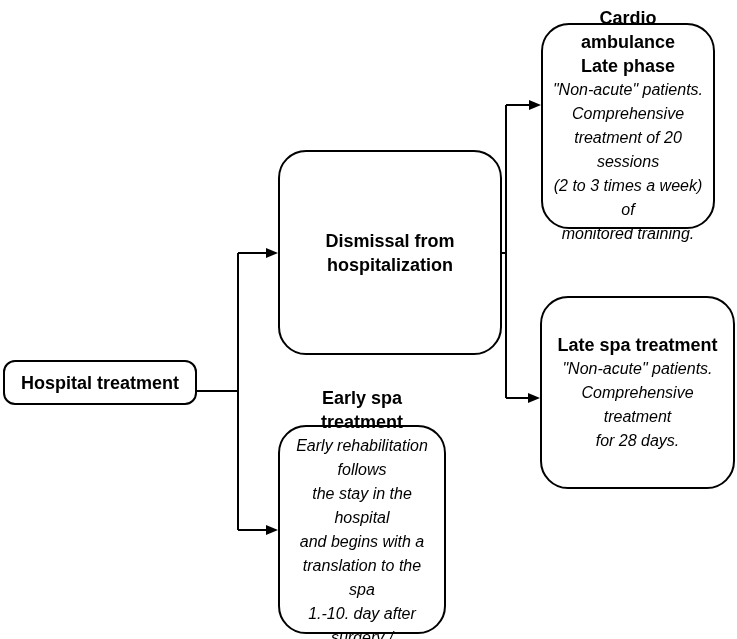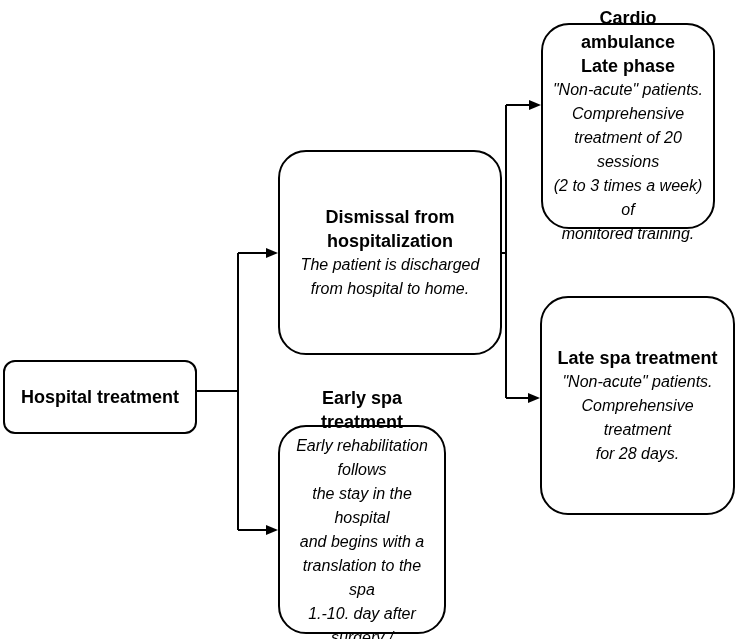--- a/index.html
+++ b/index.html
@@ -36,25 +36,25 @@
     font-size: 18px;
     line-height: 24px;
     white-space: pre-line;
   }
   .node .body {
     font-style: italic;
     font-size: 16px;
     line-height: 24px;
     white-space: pre-line;
   }
-  .node-hospital { left: 3px;   top: 360px; width: 194px; height: 74px;  border-radius: 12px; }
+  .node-hospital { left: 3px;   top: 360px; width: 194px; height: 45px;  border-radius: 12px; }
   .node-dismissal{ left: 278px; top: 150px; width: 224px; height: 205px; }
   .node-earlyspa { left: 278px; top: 425px; width: 168px; height: 209px; }
   .node-cardio   { left: 541px; top: 23px;   width: 174px; height: 206px; }
-  .node-latespa  { left: 540px; top: 296px; width: 195px; height: 219px; }
+  .node-latespa  { left: 540px; top: 296px; width: 195px; height: 193px; }
 </style>
 </head>
 <body>
 
 <div class="canvas">
 
   <svg class="connectors" viewBox="0 0 737 639" xmlns="http://www.w3.org/2000/svg">
     <defs>
       <marker id="arrowhead" markerUnits="userSpaceOnUse" markerWidth="12" markerHeight="10" viewBox="0 0 12 10" refX="1" refY="5" orient="auto">
         <path d="M0 0 L12 5 L0 10 Z" fill="#000000"></path>
@@ -72,22 +72,20 @@
     <path class="edge" d="M506 398 H529" marker-end="url(#arrowhead)"></path>
   </svg>
 
   <div class="node node-hospital">
     <div class="title">Hospital treatment</div>
   </div>
 
   <div class="node node-dismissal">
     <div class="title">Dismissal from
 hospitalization</div>
-    <div class="body">The patient is discharged
-from hospital to home.</div>
   </div>
 
   <div class="node node-earlyspa">
     <div class="title">Early spa treatment</div>
     <div class="body">Early rehabilitation follows
 the stay in the hospital
 and begins with a
 translation to the spa
 1.-10. day after surgery /
 hospitalization.</div>

